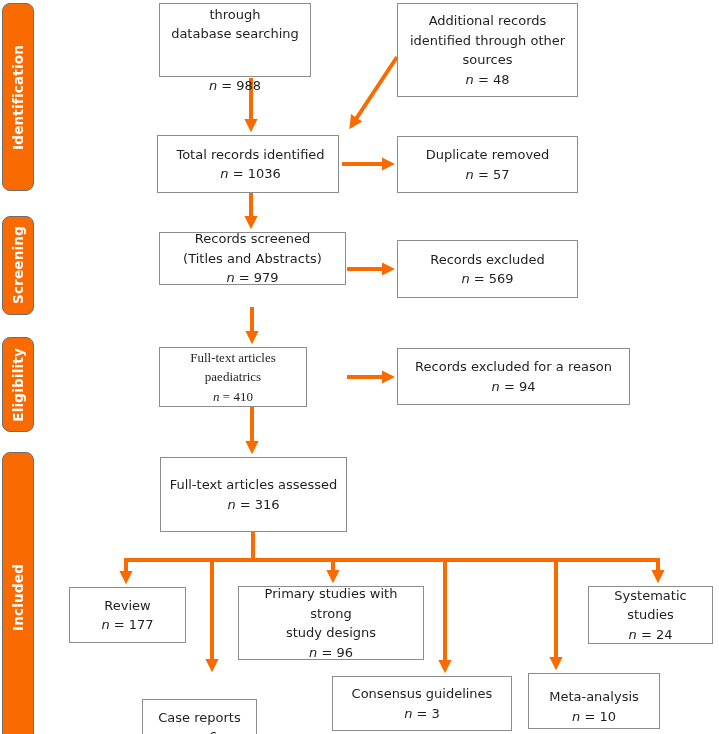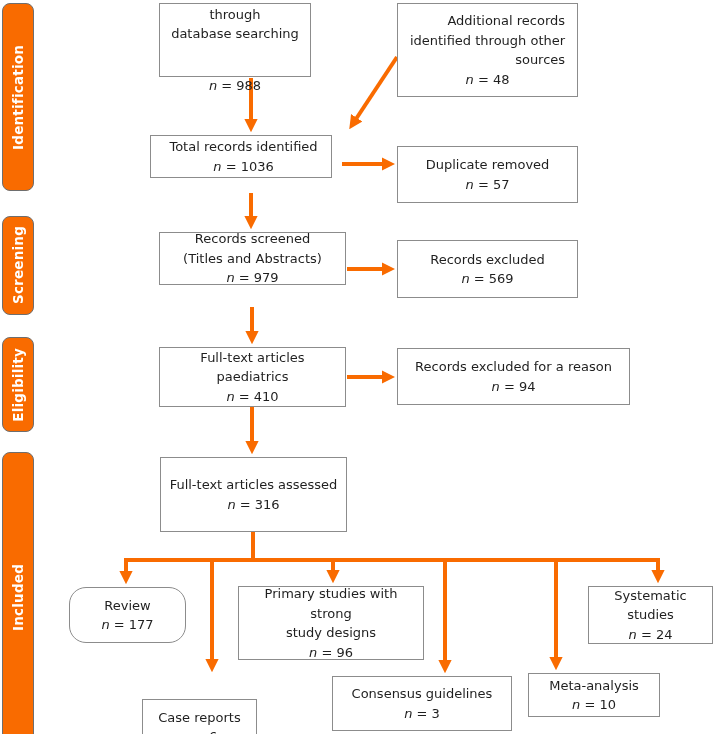--- a/index.html
+++ b/index.html
@@ -78,37 +78,37 @@
   </div>
 
   <div class="box" style="left:159px;top:3px;width:152px;height:74px;gap:32px;">
     <div class="lines">
         <div class="ln">Records identified through</div>
         <div class="ln">database searching</div>
       </div>
     <div class="nline"><i>n</i><span> = 988</span></div>
   </div>
 
-  <div class="box" style="left:397px;top:3px;width:181px;height:94px;text-align:right;">
+  <div class="box" style="left:397px;top:3px;width:181px;height:94px;">
     <div class="lines">
         <div class="ln">Additional records</div>
         <div class="ln">identified through other</div>
         <div class="ln">sources</div>
       </div>
     <div class="nline"><i>n</i><span> = 48</span></div>
   </div>
 
-  <div class="box" style="left:150px;top:135px;width:182px;height:43px;padding-left:9px;">
+  <div class="box" style="left:157px;top:135px;width:182px;height:58px;padding-left:9px;">
     <div class="lines">
         <div class="ln">Total records identified</div>
       </div>
     <div class="nline"><i>n</i><span> = 1036</span></div>
   </div>
 
-  <div class="box" style="left:397px;top:136px;width:181px;height:57px;margin-top:10px;">
+  <div class="box" style="left:397px;top:136px;width:181px;height:57px;">
     <div class="lines">
         <div class="ln">Duplicate removed</div>
       </div>
     <div class="nline"><i>n</i><span> = 57</span></div>
   </div>
 
   <div class="box" style="left:159px;top:232px;width:187px;height:53px;">
     <div class="lines">
         <div class="ln">Records screened</div>
         <div class="ln">(Titles and Abstracts)</div>
@@ -116,42 +116,42 @@
     <div class="nline"><i>n</i><span> = 979</span></div>
   </div>
 
   <div class="box" style="left:397px;top:240px;width:181px;height:58px;">
     <div class="lines">
         <div class="ln">Records excluded</div>
       </div>
     <div class="nline"><i>n</i><span> = 569</span></div>
   </div>
 
-  <div class="box" style="left:159px;top:347px;width:187px;height:60px;">
+  <div class="box" style="left:159px;top:347px;width:148px;height:60px;font-family:Liberation Serif, serif;">
     <div class="lines">
         <div class="ln">Full-text articles paediatrics</div>
       </div>
     <div class="nline"><i>n</i><span> = 410</span></div>
   </div>
 
   <div class="box" style="left:397px;top:348px;width:233px;height:57px;">
     <div class="lines">
         <div class="ln">Records excluded for a reason</div>
       </div>
     <div class="nline"><i>n</i><span> = 94</span></div>
   </div>
 
   <div class="box" style="left:160px;top:457px;width:187px;height:75px;">
     <div class="lines">
         <div class="ln">Full-text articles assessed</div>
       </div>
     <div class="nline"><i>n</i><span> = 316</span></div>
   </div>
 
-  <div class="box" style="left:69px;top:587px;width:117px;height:56px;border-radius:17px;">
+  <div class="box" style="left:69px;top:587px;width:117px;height:56px;">
     <div class="lines">
         <div class="ln">Review</div>
       </div>
     <div class="nline"><i>n</i><span> = 177</span></div>
   </div>
 
   <div class="box" style="left:238px;top:586px;width:186px;height:74px;">
     <div class="lines">
         <div class="ln">Primary studies with strong</div>
         <div class="ln">study designs</div>
@@ -173,20 +173,20 @@
     <div class="nline"><i>n</i><span> = 6</span></div>
   </div>
 
   <div class="box" style="left:332px;top:676px;width:180px;height:55px;">
     <div class="lines">
         <div class="ln">Consensus guidelines</div>
       </div>
     <div class="nline"><i>n</i><span> = 3</span></div>
   </div>
 
-  <div class="box" style="left:528px;top:673px;width:132px;height:44px;">
+  <div class="box" style="left:528px;top:673px;width:132px;height:56px;justify-content:flex-end;">
     <div class="lines">
         <div class="ln">Meta-analysis</div>
       </div>
     <div class="nline"><i>n</i><span> = 10</span></div>
   </div>
 
 </div>
 
 </body></html>

